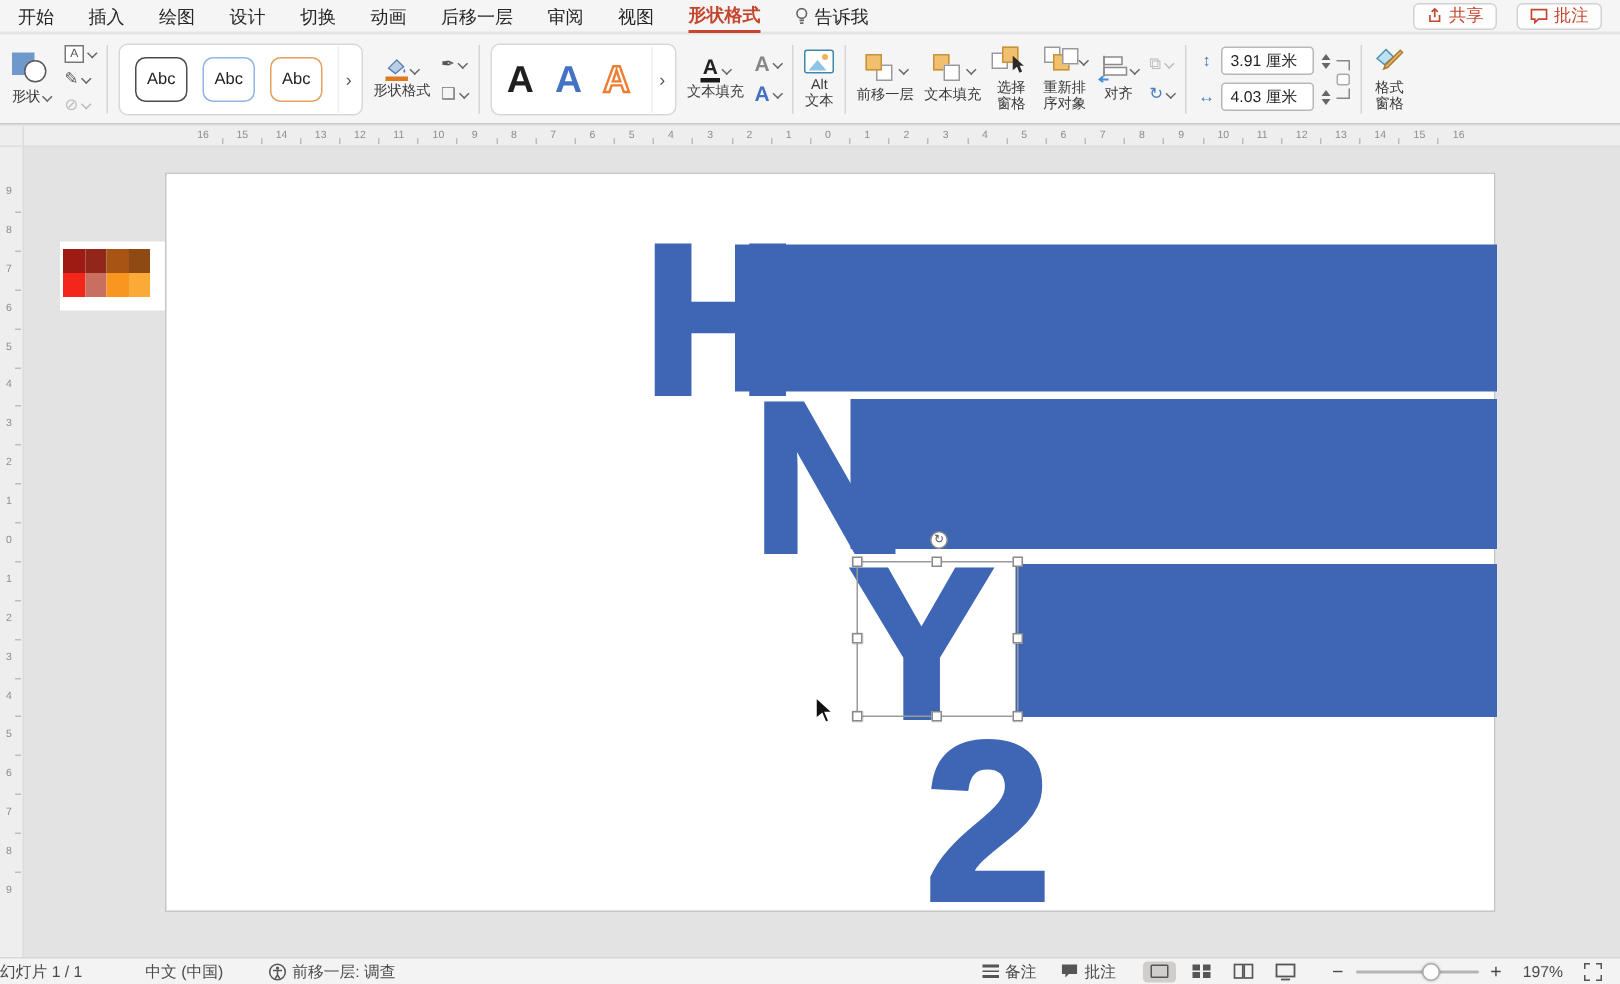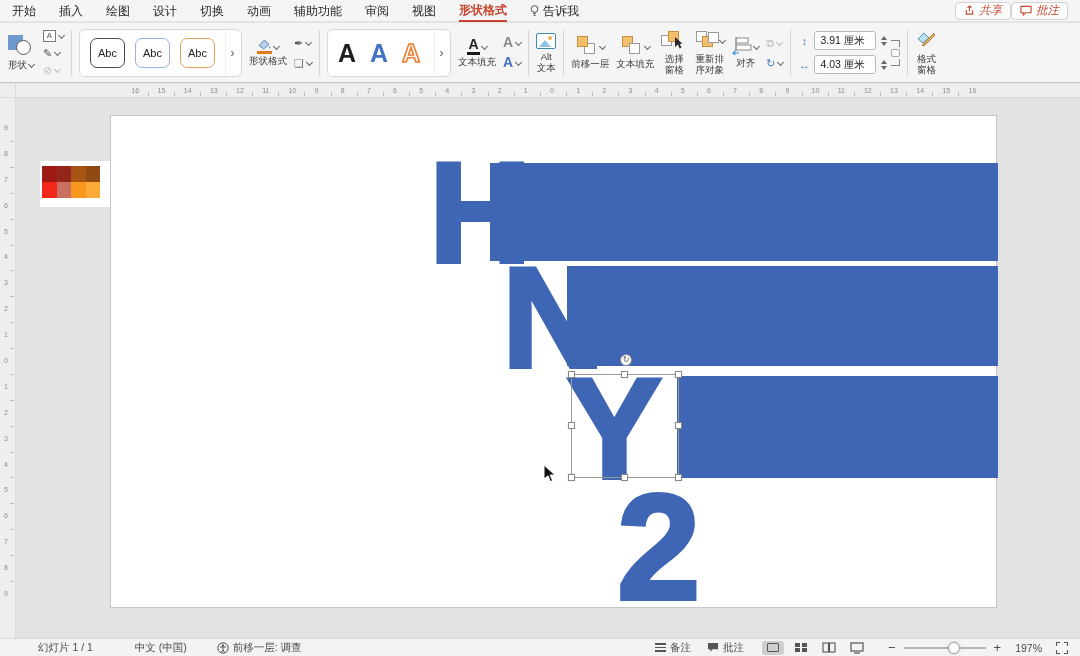--- a/index.html
+++ b/index.html
@@ -7,21 +7,21 @@
   body { font-family:"Liberation Sans","DejaVu Sans",sans-serif; }
   #app { position:relative; width:1080px; height:656px; background:#e4e3e3; overflow:hidden; }
 
   
   .menubar { position:absolute; left:0; top:0; width:1080px; height:22px;
     background:#f6f5f5; display:flex; align-items:center; padding:0 12px; gap:23px;
     font-size:12px; color:#262626; border-bottom:1px solid #e6e5e5; }
   .menutab { cursor:default; white-space:nowrap; line-height:20px; }
   .menutab.active { color:#c5462e; font-weight:bold; border-bottom:2px solid #c5462e; }
   .tellme { display:flex; align-items:center; gap:4px; }
-  .menubar-right { margin-left:auto; display:flex; gap:0;font-style:italic; }
+  .menubar-right { margin-left:auto; display:flex; gap:13px; }
   .mb-btn { display:flex; align-items:center; gap:4px; border:1px solid #d3d2d2; border-radius:4px;
     background:#fdfdfd; color:#c5462e; font-size:11.5px; padding:1px 8px; height:18px; }
 
   
   .ribbon { position:absolute; left:0; top:23px; width:1080px; height:60px; background:#f6f5f5;
     border-bottom:1px solid #c8c7c7; display:flex; align-items:center; padding:0 6px; gap:7px; }
   .rdiv { width:1px; height:46px; background:#d7d6d6; flex:0 0 auto; }
   .rlabel { font-size:9.5px; color:#3a3a3a; text-align:center; line-height:11px; white-space:nowrap; }
   .chev { width:5px; height:5px; border-right:1.2px solid #666; border-bottom:1.2px solid #666;
     transform:rotate(45deg); margin-left:2px; flex:0 0 auto; }
@@ -138,21 +138,21 @@
 
 <div id="app">
 
   <div class="menubar">
     <span class="menutab">开始</span>
     <span class="menutab">插入</span>
     <span class="menutab">绘图</span>
     <span class="menutab">设计</span>
     <span class="menutab">切换</span>
     <span class="menutab">动画</span>
-    <span class="menutab">辅助功能</span>
+    <span class="menutab">后移一层</span>
     <span class="menutab">审阅</span>
     <span class="menutab">视图</span>
     <span class="menutab active">形状格式</span>
     <span class="menutab tellme">
       <svg width="9" height="12" viewBox="0 0 9 12">
         <circle cx="4.5" cy="4" r="3.2" fill="none" stroke="#666" stroke-width="1.1"></circle>
         <line x1="3" y1="8.6" x2="6" y2="8.6" stroke="#666" stroke-width="1.1"></line>
         <line x1="3.4" y1="10.4" x2="5.6" y2="10.4" stroke="#666" stroke-width="1.1"></line>
       </svg>
       <span>告诉我</span>
@@ -526,21 +526,21 @@
   <div class="handle" style="left:568px;top:474px;"></div>
   <div class="handle" style="left:621px;top:474px;"></div>
   <div class="handle" style="left:675px;top:474px;"></div>
   <div class="rotator">↻</div>
 
   <svg class="cursor" width="13" height="19" viewBox="0 0 13 19">
     <polygon points="1,1 1,15 5,11.8 7.4,17.6 9.6,16.6 7.2,11 12,11" fill="#111" stroke="#fff" stroke-width="1"></polygon>
   </svg>
 
   <div class="statusbar">
-    <span class="sb-item" style="margin-left:38px">幻灯片 1 / 1</span>
+    <span class="sb-item" style="">幻灯片 1 / 1</span>
     <span class="sb-item" style="margin-left:42px">中文 (中国)</span>
     <span class="sb-item" style="margin-left:30px">
       <svg width="12" height="12" viewBox="0 0 12 12">
         <circle cx="6" cy="6" r="5.2" fill="none" stroke="#555" stroke-width="1"></circle>
         <circle cx="6" cy="3.4" r="1.1" fill="#555"></circle>
         <path d="M3 5 h6 M6 5 v3 M6 8 l-1.6 2.4 M6 8 l1.6 2.4" stroke="#555" stroke-width="1" fill="none"></path>
       </svg>
       <span>前移一层: 调查</span>
     </span>
 

